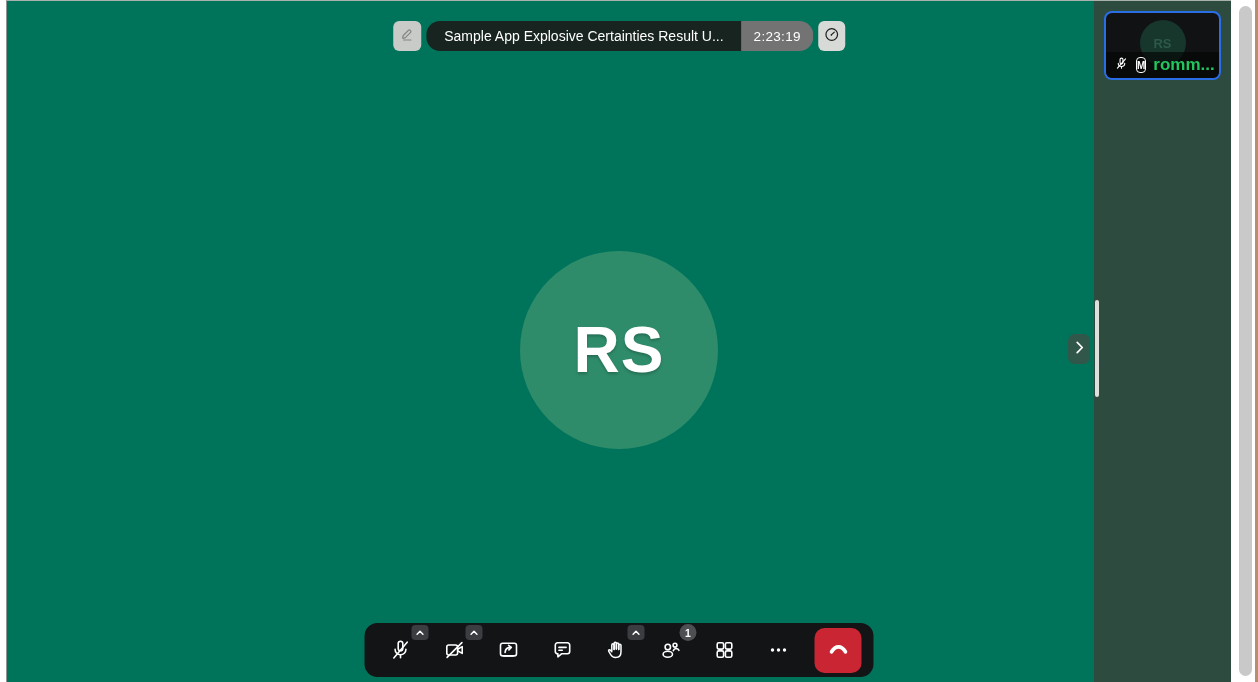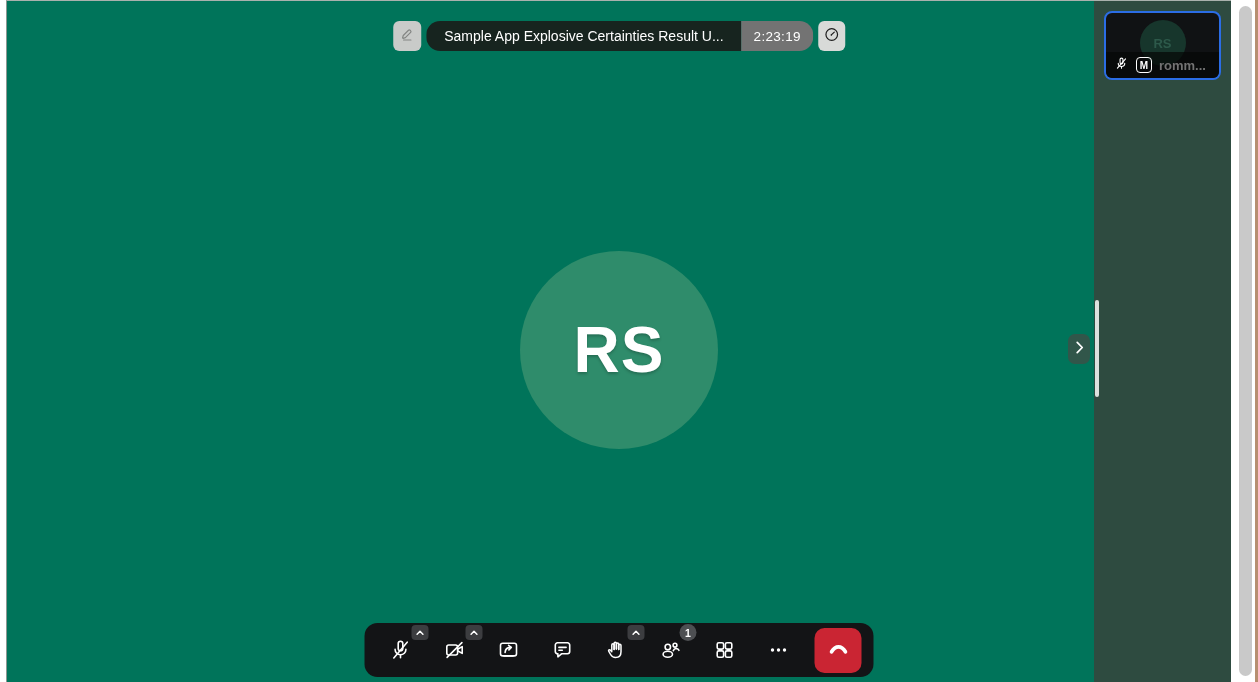--- a/index.html
+++ b/index.html
@@ -59,21 +59,21 @@
                 overflow:hidden; cursor:pointer; }
   .thumb-avatar { position:absolute; top:7px; left:50%; transform:translateX(-50%);
                   width:46px; height:46px; border-radius:50%; background:#17362c;
                   display:grid; place-items:center; }
   .thumb-avatar span { color:#2d594a; font-size:13px; font-weight:700; }
   .thumb-bottom { position:absolute; bottom:0; left:0; right:0; height:26px;
                   background:rgba(6,8,7,.74); display:flex; align-items:center;
                   padding:0 8px; gap:7px; }
   .mod-badge { width:16px; height:16px; border:1.6px solid #fff; border-radius:4px;
                color:#fff; font-size:10px; font-weight:700; display:grid; place-items:center; }
-  .thumb-name { color:#737373; font-size:13px; font-weight:700; white-space:nowrap; }
+  .thumb-name { color:#22c55e; font-size:17px; font-weight:700; white-space:nowrap; }
 
   
   .os-scroll { position:absolute; right:0; top:0; width:27px; height:682px; background:#ffffff; }
   .os-thumb  { position:absolute; left:8px; top:6px; width:13px; height:670px;
                background:#c9c9c9; border-radius:7px; cursor:pointer; }
   .os-edge   { position:absolute; right:0; top:0; width:3px; height:100%; background:#b78f70; }
 </style>
 </head>
 <body>
 

